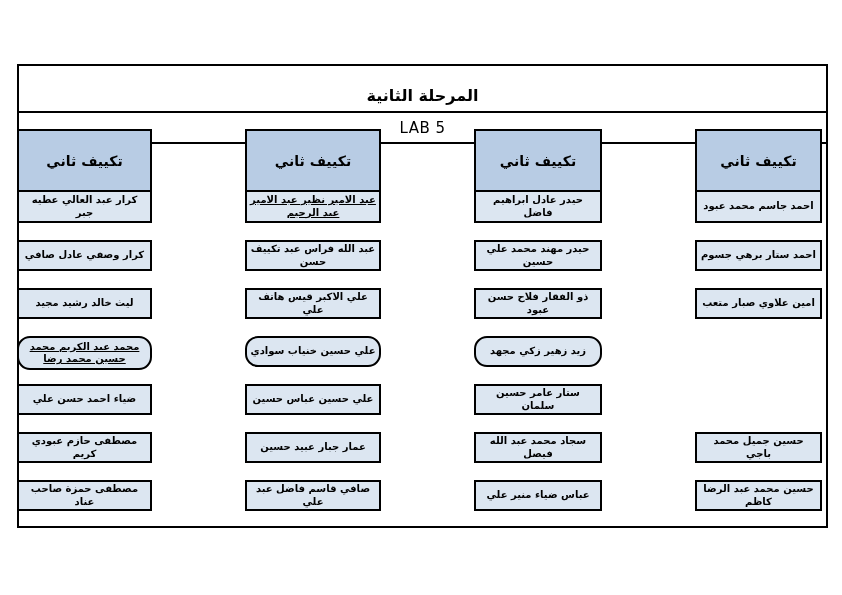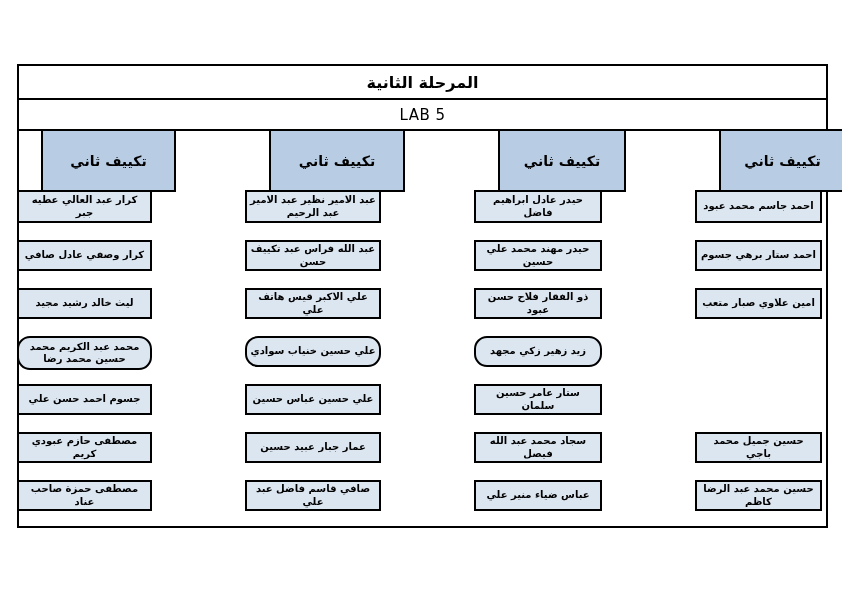--- a/index.html
+++ b/index.html
@@ -10,46 +10,46 @@
     font-family:"DejaVu Sans", sans-serif;
     overflow:hidden;
   }
   .outer{
     position:absolute;left:17px;top:64px;width:807px;height:460px;
     border:2px solid #000;
   }
   .title-row{
     height:32px;border-bottom:2px solid #000;
     display:flex;align-items:center;justify-content:center;
-    font-size:16px;font-weight:bold;color:#000;
+    font-size:16px;font-weight:bold;color:#000;margin-top:13px;
   }
   .lab-row{
     height:29px;border-bottom:2px solid #000;
     display:flex;align-items:center;justify-content:center;
     font-size:15px;font-weight:normal;color:#000;
     letter-spacing:0.5px;
   }
   .hdr{
     position:absolute;top:129px;height:63px;
     background:var(--hdr-fill,#b8cce4);
     border:2px solid #000;box-sizing:border-box;
     display:flex;align-items:center;justify-content:center;
-    font-size:14px;font-weight:bold;color:#000;margin-left:24px;
+    font-size:14px;font-weight:bold;color:#000;
   }
   .cell{
     position:absolute;height:31px;
     background:var(--cell-fill,#dce6f1);
     border:2px solid #000;box-sizing:border-box;
     display:flex;align-items:center;justify-content:center;
     text-align:center;
     font-size:10px;font-weight:bold;color:#000;
     line-height:1.25;
     padding:1px 3px;
   }
-  .tall{height:34px;}
+  .tall{height:34px;text-decoration:underline;}
   
   .cA{left:17px;width:135px;}
   .cB{left:245px;width:136px;}
   .cC{left:474px;width:128px;}
   .cD{left:695px;width:127px;}
   
   .r1{top:190px;height:33px;}
   .r2{top:240px;}
   .r3{top:288px;}
   .r4{top:336px;border-radius:13px;}
@@ -65,21 +65,21 @@
   <div class="outer">
     <div class="title-row" dir="rtl">المرحلة الثانية</div>
     <div class="lab-row">LAB 5</div>
   </div>
 
   <div class="hdr cA" dir="rtl">تكييف ثاني</div>
   <div class="cell cA r1" dir="rtl">كرار عبد العالي عطيه جبر</div>
   <div class="cell cA r2" dir="rtl">كرار وصفي عادل صافي</div>
   <div class="cell cA r3" dir="rtl">ليث خالد رشيد مجيد</div>
   <div class="cell cA r4 tall" dir="rtl">محمد عبد الكريم محمد حسين محمد رضا</div>
-  <div class="cell cA r5" dir="rtl">جسوم احمد حسن علي</div>
+  <div class="cell cA r5" dir="rtl">ضياء احمد حسن علي</div>
   <div class="cell cA r6" dir="rtl">مصطفى حازم عبودي كريم</div>
   <div class="cell cA r7" dir="rtl">مصطفى حمزة صاحب عناد</div>
 
   <div class="hdr cB" dir="rtl">تكييف ثاني</div>
   <div class="cell cB r1 tall" dir="rtl">عبد الامير نظير عبد الامير عبد الرحيم</div>
   <div class="cell cB r2" dir="rtl">عبد الله فراس عبد تكييف حسن</div>
   <div class="cell cB r3" dir="rtl">علي الاكبر قيس هاتف علي</div>
   <div class="cell cB r4" dir="rtl">علي حسين خنياب سوادي</div>
   <div class="cell cB r5" dir="rtl">علي حسين عباس حسين</div>
   <div class="cell cB r6" dir="rtl">عمار جبار عبيد حسين</div>

